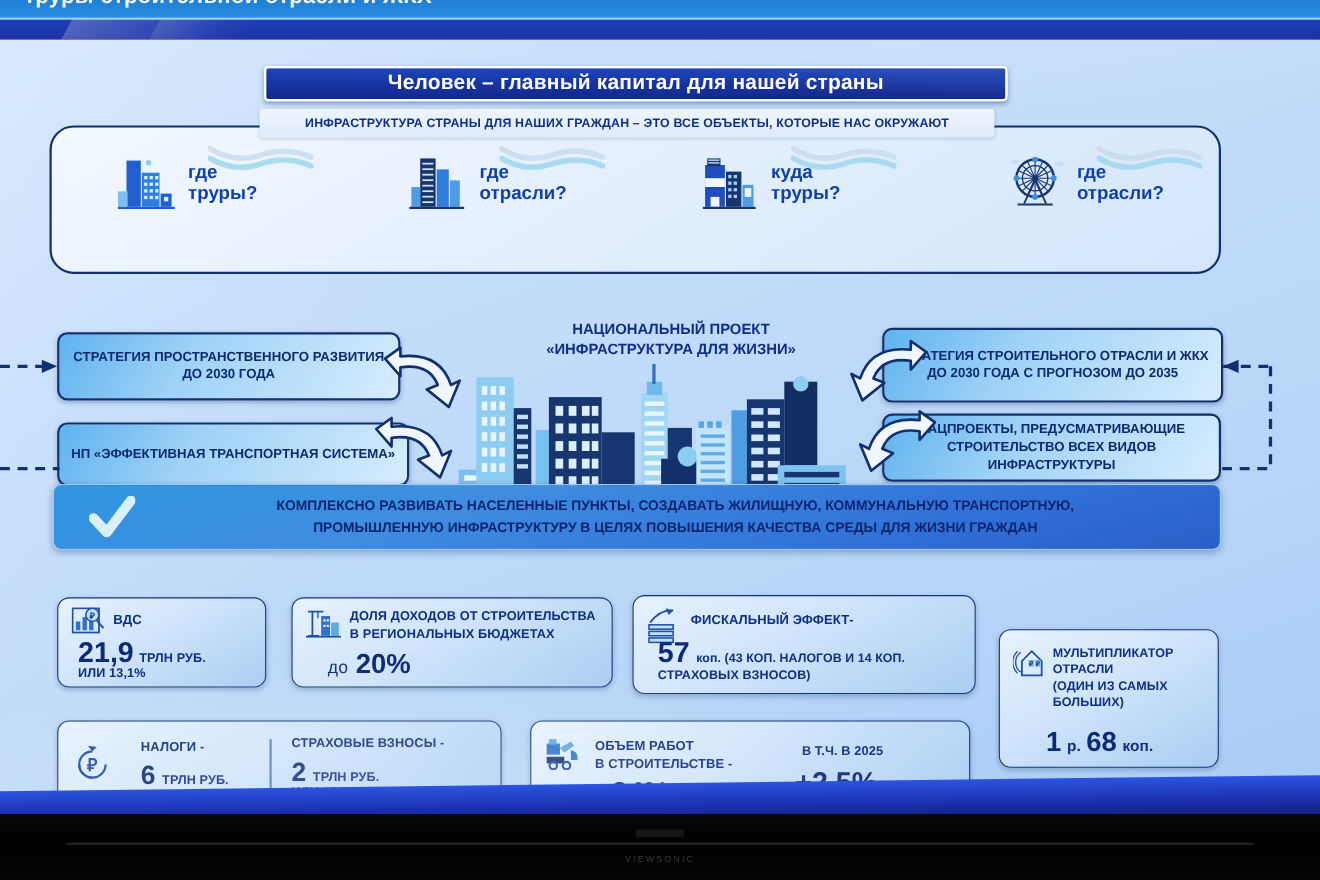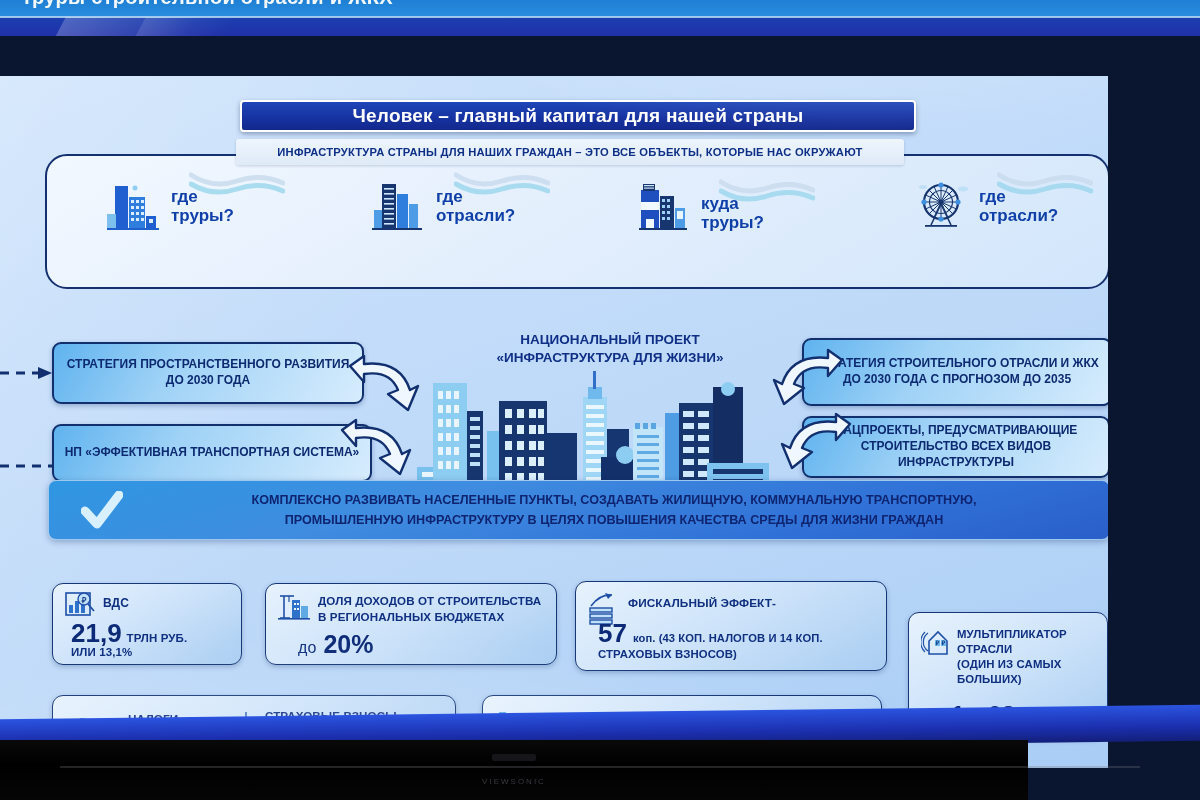--- a/index.html
+++ b/index.html
@@ -35,42 +35,41 @@
     position:absolute; left:0; top:16px; width:1200px; height:2px;
     background:rgba(255,255,255,.55);
   }
   
   .bezel-blue {
     position:absolute; left:0; bottom:52px; width:1200px; height:36px;
     background:linear-gradient(180deg,#2b54e0 0%,#1b2fae 60%,#131f7a 100%);
     transform:skewY(-0.7deg);
   }
   .bezel-black {
-    position:absolute; left:0; bottom:0; width:1028px; height:60px;
+    position:absolute; left:0; bottom:0; width:1200px; height:60px;
     background:linear-gradient(180deg,#090909 0%,#000 40%,#050505 100%);
   }
   .bezel-line {
     position:absolute; left:60px; bottom:32px; width:1080px; height:2px;
     background:rgba(120,120,130,.30);
   }
   .bezel-brand {
     position:absolute; left:50%; transform:translateX(-50%); bottom:14px;
     font-size:8px; letter-spacing:2px; color:#3a3a42;
   }
   .bezel-notch {
     position:absolute; left:50%; transform:translateX(-50%); bottom:39px;
     width:44px; height:7px; background:#15151a; border-radius:2px;
   }
 
   
   #slide {
-    position:absolute; left:0; top:36px; width:1108px; height:692px;
+    position:absolute; left:0; top:36px; width:1200px; height:692px;
     background:linear-gradient(160deg,#cfe4fb 0%,#c4ddfa 30%,#bcd8f8 60%,#a9cdf5 100%);
     overflow:hidden;
-    margin-top:40px;
   }
   #slide::before{
     content:""; position:absolute; left:0; top:0; width:100%; height:100%;
     background:linear-gradient(115deg, rgba(255,255,255,.18) 0%, rgba(255,255,255,0) 35%);
     pointer-events:none;
   }
 
   
   .title-pill {
     position:absolute; left:240px; top:24px; width:676px; height:32px;
@@ -294,21 +293,21 @@
               <path d="M2 4 Q24 18 48 10 Q72 2 94 12" stroke="#c9dcee" stroke-width="5" fill="none" stroke-linecap="round"></path>
               <path d="M2 13 Q24 26 48 18 Q72 10 94 20" stroke="#9fd8ee" stroke-width="5" fill="none" stroke-linecap="round"></path>
             </svg>
             <div class="qtext">
               <span>где</span><br>
               <span>отрасли?</span>
             </div>
           </div>
         </div>
 
-        <div class="icon-item" style="left:590px; top:0;align-items:flex-end;">
+        <div class="icon-item" style="left:590px; top:0;">
           <div class="glyph">
             <svg viewBox="0 0 56 52" width="56" height="52">
               <rect x="4" y="10" width="18" height="38" fill="#1f4fbe"></rect>
               <rect x="6" y="4" width="12" height="7" fill="#17366f"></rect>
               <g fill="#cfe6fb">
                   <rect x="7" y="5" width="10" height="1.2"></rect>
                   <rect x="7" y="7.5" width="10" height="1.2"></rect>
                 </g>
               <rect x="4" y="22" width="18" height="8" fill="#f1f8ff"></rect>
               <rect x="9" y="39" width="8" height="9" fill="#f1f8ff"></rect>

